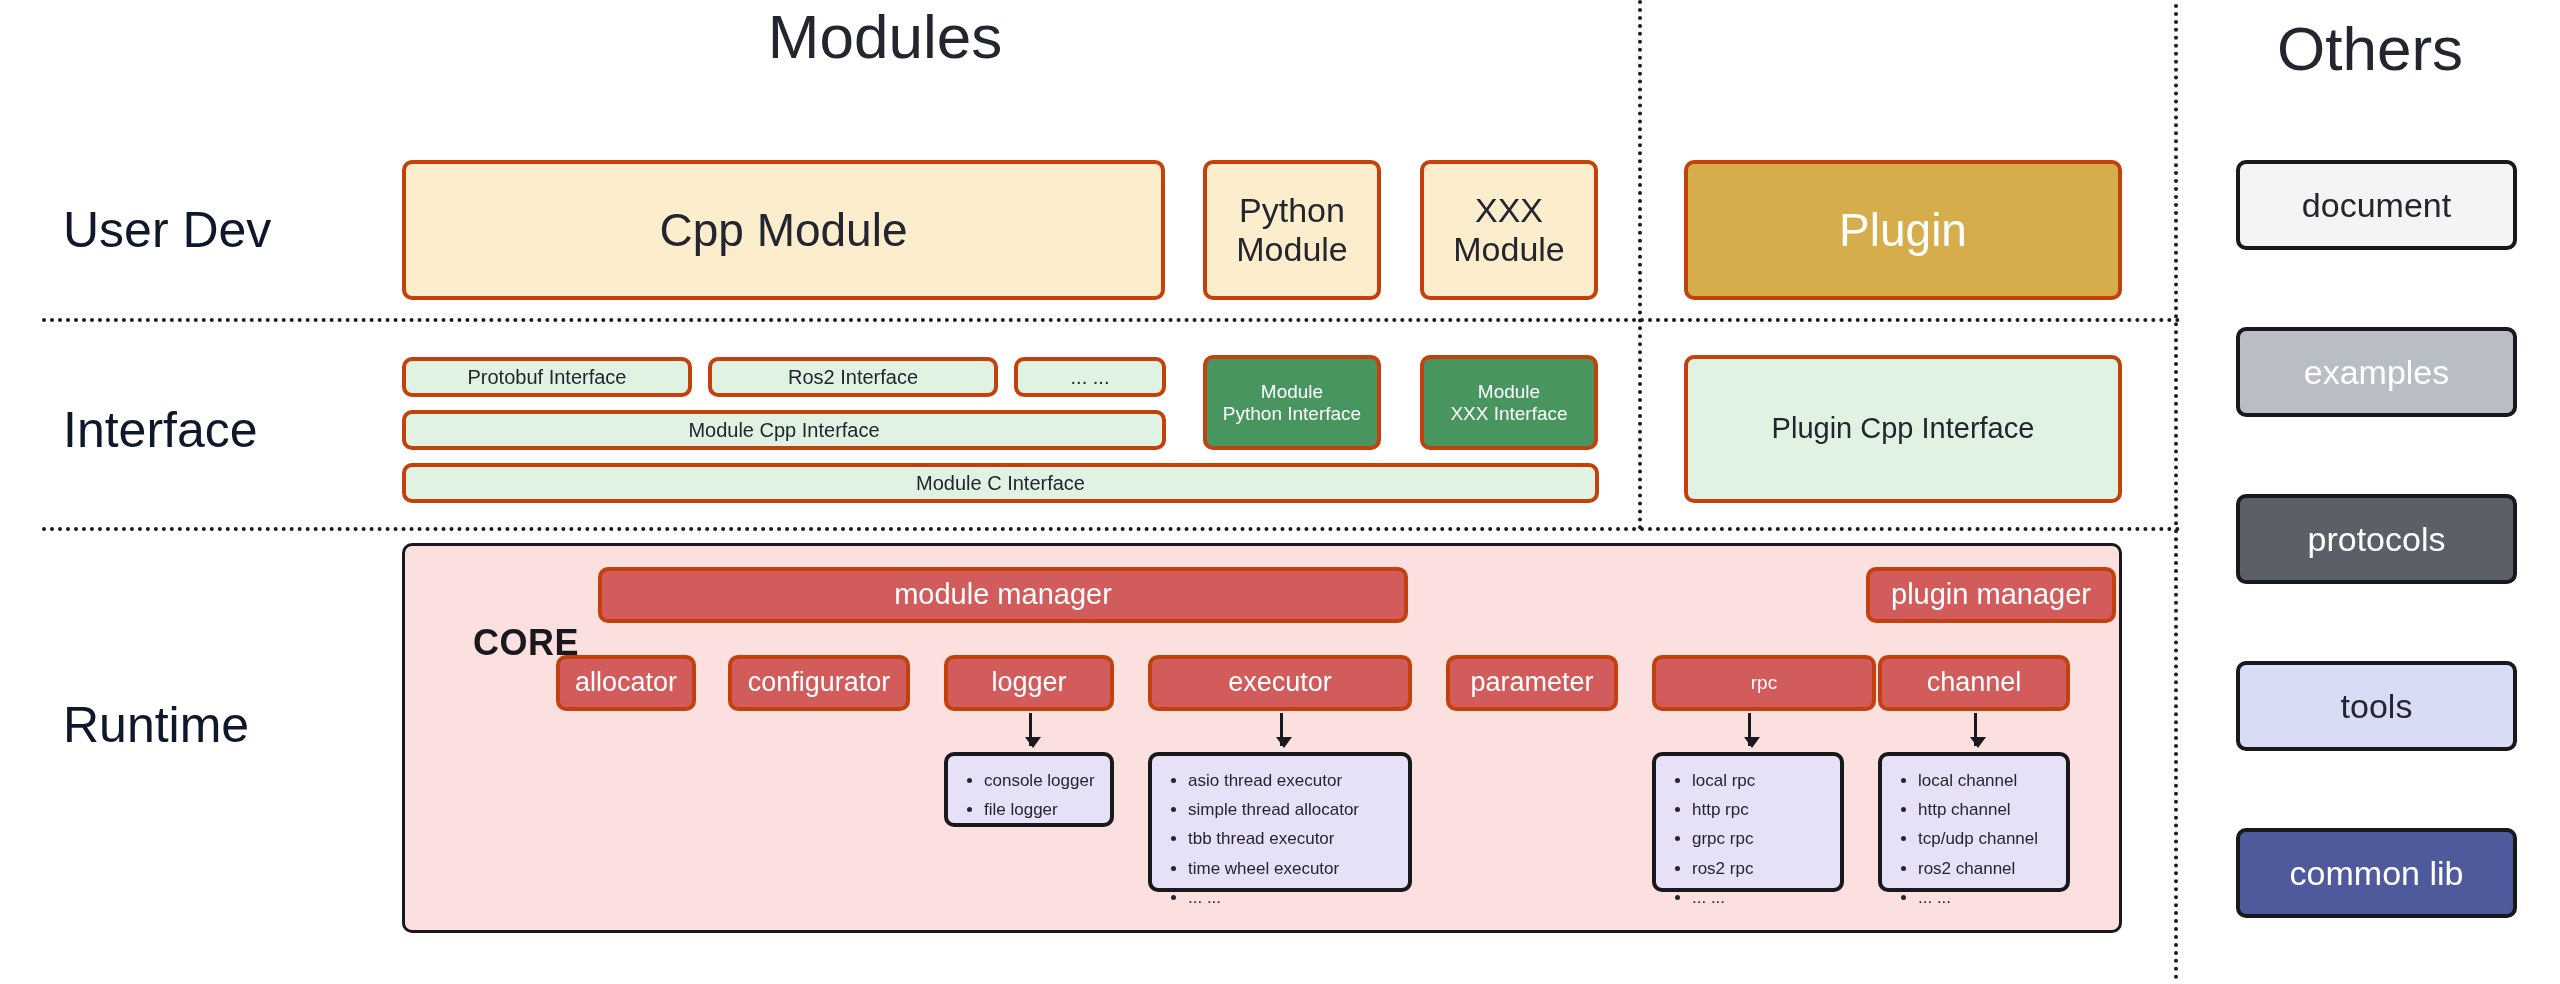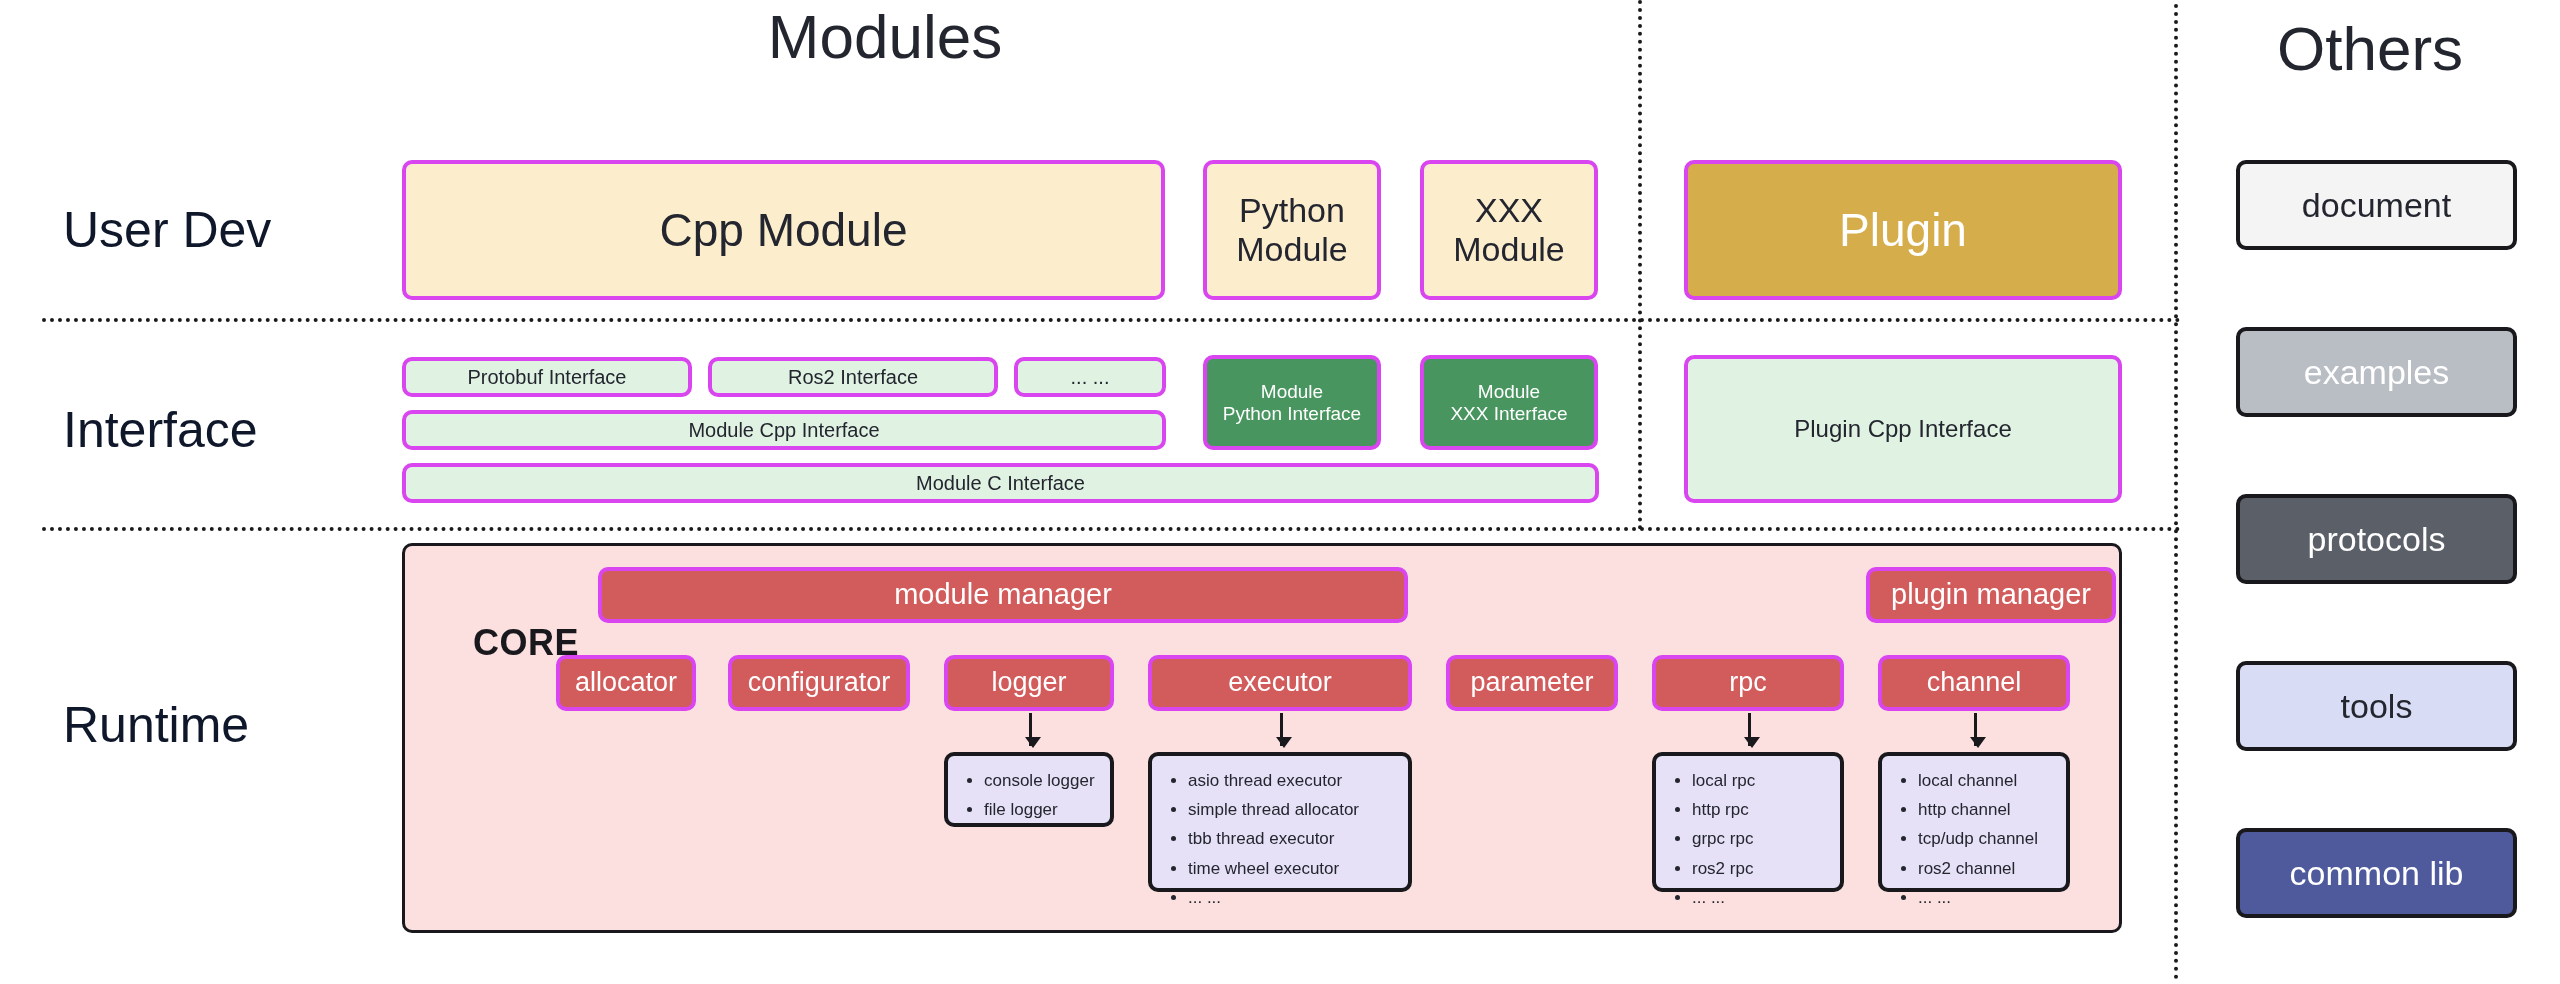--- a/index.html
+++ b/index.html
@@ -50,21 +50,21 @@
   .v-divider {
     position: absolute;
     width: 0;
     border-left: 4px dotted #1b1b1b;
   }
 
   
   .box {
     position: absolute;
     box-sizing: border-box;
-    border: 4px solid #d946ef;
+    border: 4px solid #c2410c;
     border-radius: 10px;
     display: flex;
     align-items: center;
     justify-content: center;
     text-align: center;
     line-height: 1.15;
     white-space: pre-line;
   }
 
   .cream   { background: #fceecd; color: #23252f; }
@@ -176,36 +176,36 @@
   <div class="box mint" style="left:402px;top:410px;width:764px;height:40px;font-size:20px;">Module Cpp Interface</div>
 
   <div class="box mint" style="left:402px;top:463px;width:1197px;height:40px;font-size:20px;">Module C Interface</div>
 
   <div class="box green" style="left:1203px;top:355px;width:178px;height:95px;font-size:19px;">Module
 Python Interface</div>
 
   <div class="box green" style="left:1420px;top:355px;width:178px;height:95px;font-size:19px;">Module
 XXX Interface</div>
 
-  <div class="box mint" style="left:1684px;top:355px;width:438px;height:148px;font-size:24px;">Plugin Cpp Interface</div>
+  <div class="box mint" style="left:1684px;top:355px;width:438px;height:148px;font-size:29px;">Plugin Cpp Interface</div>
 
   <div class="corebox" style="left:402px;top:543px;width:1720px;height:390px;"></div>
 
   <div class="core-label" style="left:437px;top:622px;margin-left:36px;">CORE</div>
 
   <div class="box red" style="left:598px;top:567px;width:810px;height:56px;font-size:29px;">module manager</div>
 
   <div class="box red" style="left:1866px;top:567px;width:250px;height:56px;font-size:29px;">plugin manager</div>
 
   <div class="box red" style="left:556px;top:655px;width:140px;height:56px;font-size:27px;">allocator</div>
   <div class="box red" style="left:728px;top:655px;width:182px;height:56px;font-size:27px;">configurator</div>
   <div class="box red" style="left:944px;top:655px;width:170px;height:56px;font-size:27px;">logger</div>
   <div class="box red" style="left:1148px;top:655px;width:264px;height:56px;font-size:27px;">executor</div>
   <div class="box red" style="left:1446px;top:655px;width:172px;height:56px;font-size:27px;">parameter</div>
-  <div class="box red" style="left:1652px;top:655px;width:192px;height:56px;font-size:27px;">rpc</div>
+  <div class="box red" style="left:1652px;top:655px;width:224px;height:56px;font-size:19px;">rpc</div>
   <div class="box red" style="left:1878px;top:655px;width:192px;height:56px;font-size:27px;">channel</div>
 
   <div class="arrow" style="left:1029px;top:713px;height:33px;"></div>
   <div class="arrow" style="left:1280px;top:713px;height:33px;"></div>
   <div class="arrow" style="left:1748px;top:713px;height:33px;"></div>
   <div class="arrow" style="left:1974px;top:713px;height:33px;"></div>
 
   <div class="listbox" style="left:944px;top:752px;width:170px;height:75px;">
     <ul>
         <li>console logger</li>

